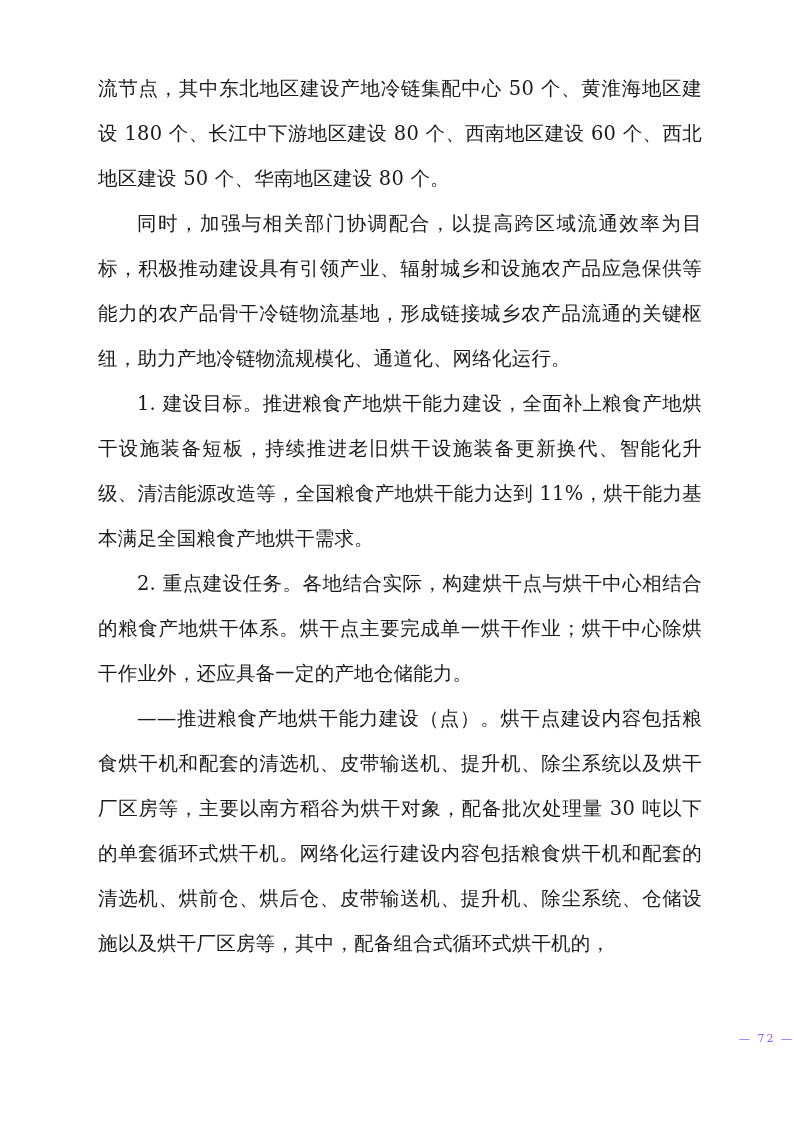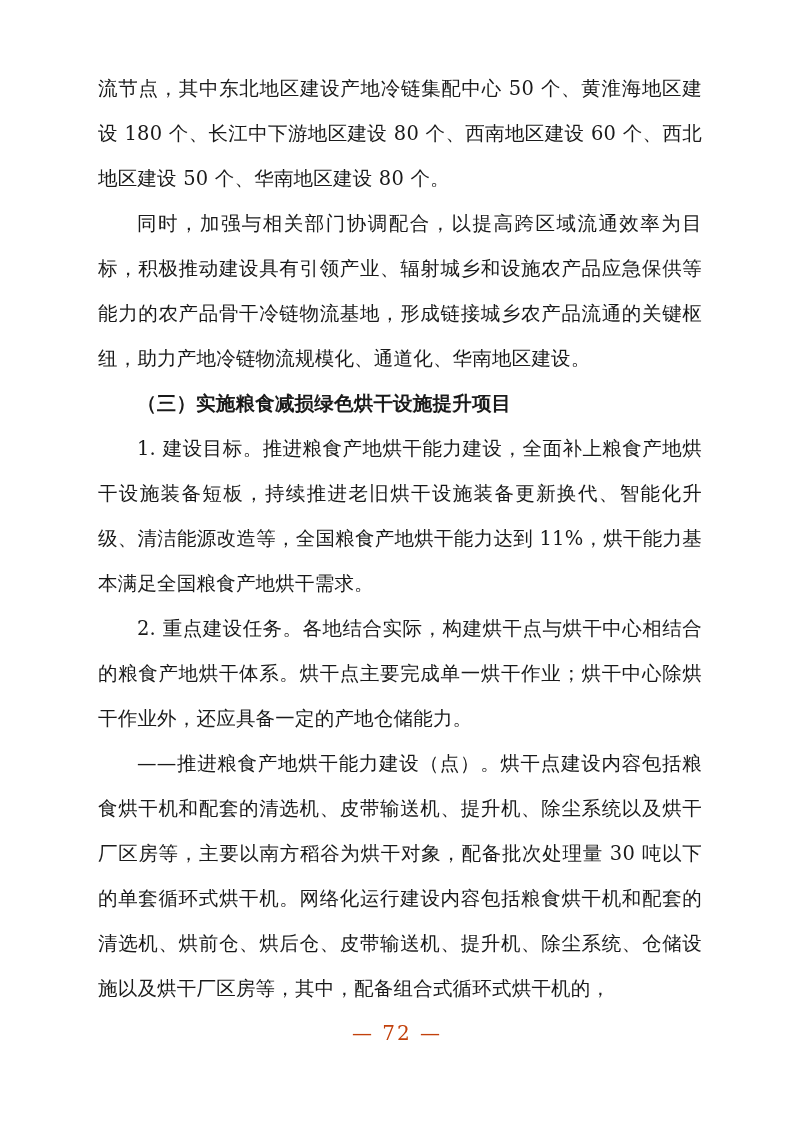--- a/index.html
+++ b/index.html
@@ -44,37 +44,36 @@
     letter-spacing: 0.2px;
   }
   .b {
     font-weight: normal;
   }
   .footer {
     position: absolute;
     left: 0;
     right: 0;
     bottom: 78px;
-    text-align: center;
-    font-size: 20px;
+    text-align: right;
+    font-size: 11px;
     letter-spacing: 2px;
-    color: #c2410c;
+    color: #8b5cf6;
   }
 </style>
 </head>
 <body>
 
 <div class="page">
   <div class="doc-body">
 
     <p class="para">流节点，其中东北地区建设产地冷链集配中心 50 个、黄淮海地区建设 180 个、长江中下游地区建设 80 个、西南地区建设 60 个、西北地区建设 50 个、华南地区建设 80 个。</p>
 
-    <p class="para indent">同时，加强与相关部门协调配合，以提高跨区域流通效率为目标，积极推动建设具有引领产业、辐射城乡和设施农产品应急保供等能力的农产品骨干冷链物流基地，形成链接城乡农产品流通的关键枢纽，助力产地冷链物流规模化、通道化、华南地区建设。</p>
+    <p class="para indent">同时，加强与相关部门协调配合，以提高跨区域流通效率为目标，积极推动建设具有引领产业、辐射城乡和设施农产品应急保供等能力的农产品骨干冷链物流基地，形成链接城乡农产品流通的关键枢纽，助力产地冷链物流规模化、通道化、网络化运行。</p>
 
-    <p class="heading">（三）实施粮食减损绿色烘干设施提升项目</p>
 
     <p class="para indent"><span class="b">1. 建设目标。</span><span>推进粮食产地烘干能力建设，全面补上粮食产地烘干设施装备短板，持续推进老旧烘干设施装备更新换代、智能化升级、清洁能源改造等，全国粮食产地烘干能力达到 11%，烘干能力基本满足全国粮食产地烘干需求。</span></p>
 
     <p class="para indent"><span class="b">2. 重点建设任务。</span><span>各地结合实际，构建烘干点与烘干中心相结合的粮食产地烘干体系。烘干点主要完成单一烘干作业；烘干中心除烘干作业外，还应具备一定的产地仓储能力。</span></p>
 
     <p class="para indent"><span class="b">——推进粮食产地烘干能力建设（点）。</span><span class="b">烘干点</span><span>建设内容包括粮食烘干机和配套的清选机、皮带输送机、提升机、除尘系统以及烘干厂区房等，主要以南方稻谷为烘干对象，配备批次处理量 30 吨以下的单套循环式烘干机。</span><span class="b">网络化运行</span><span>建设内容包括粮食烘干机和配套的清选机、烘前仓、烘后仓、皮带输送机、提升机、除尘系统、仓储设施以及烘干厂区房等，其中，配备组合式循环式烘干机的，</span></p>
 
   </div>
 
   <div class="footer">— 72 —</div>

